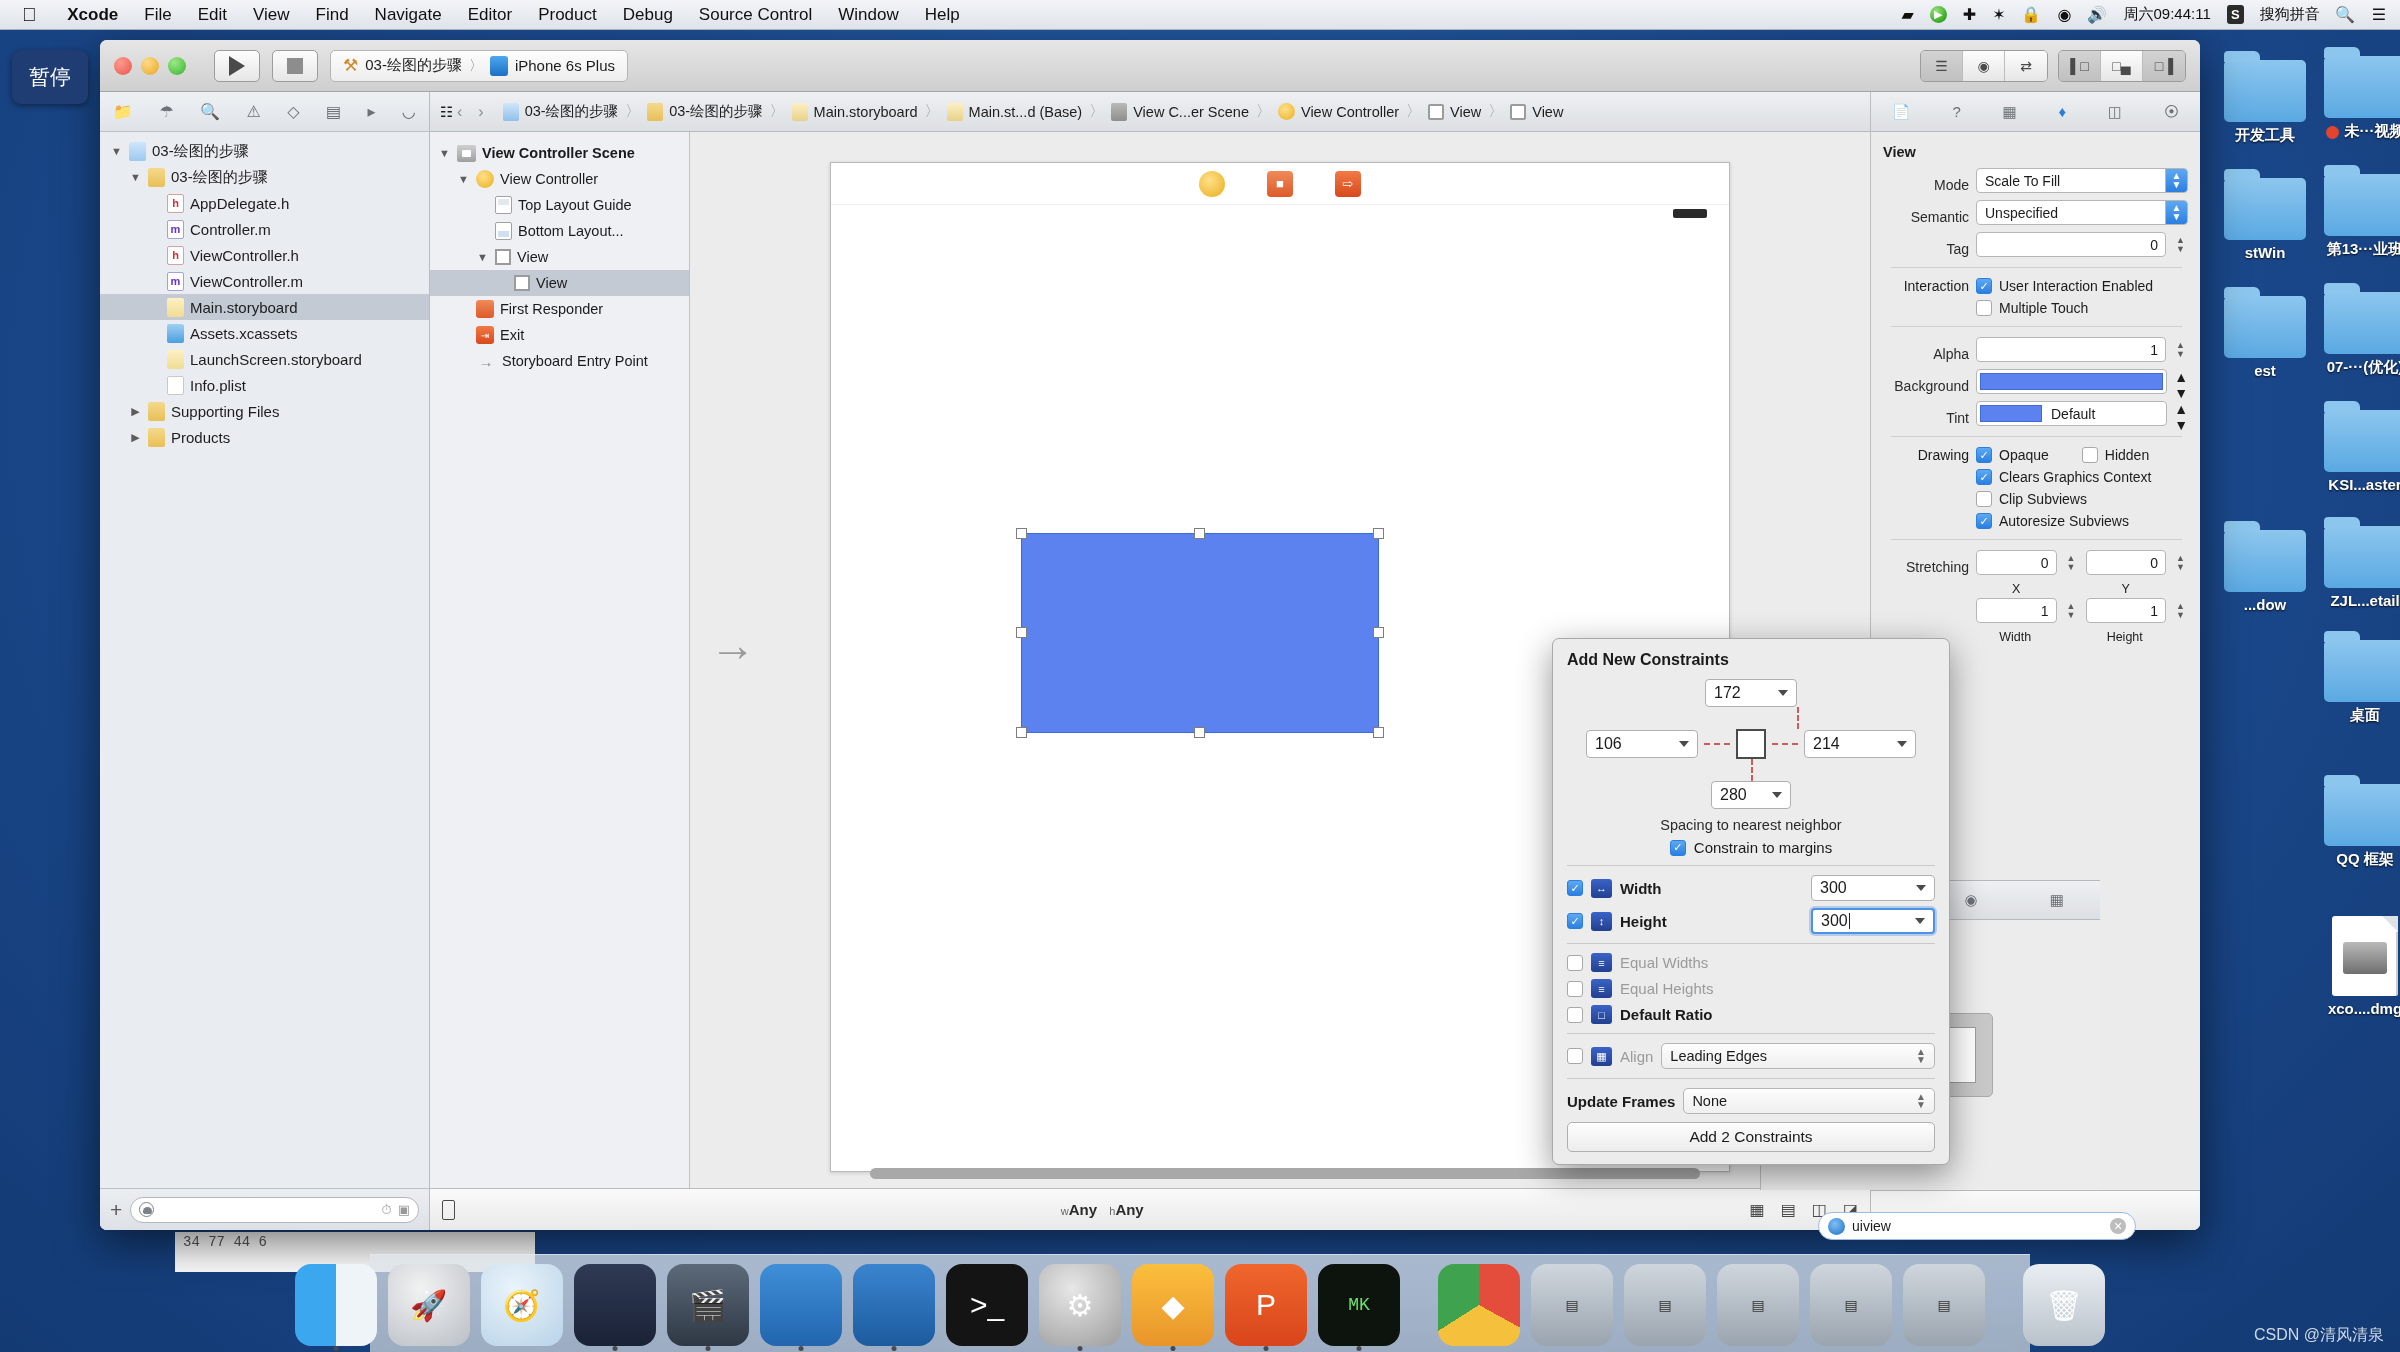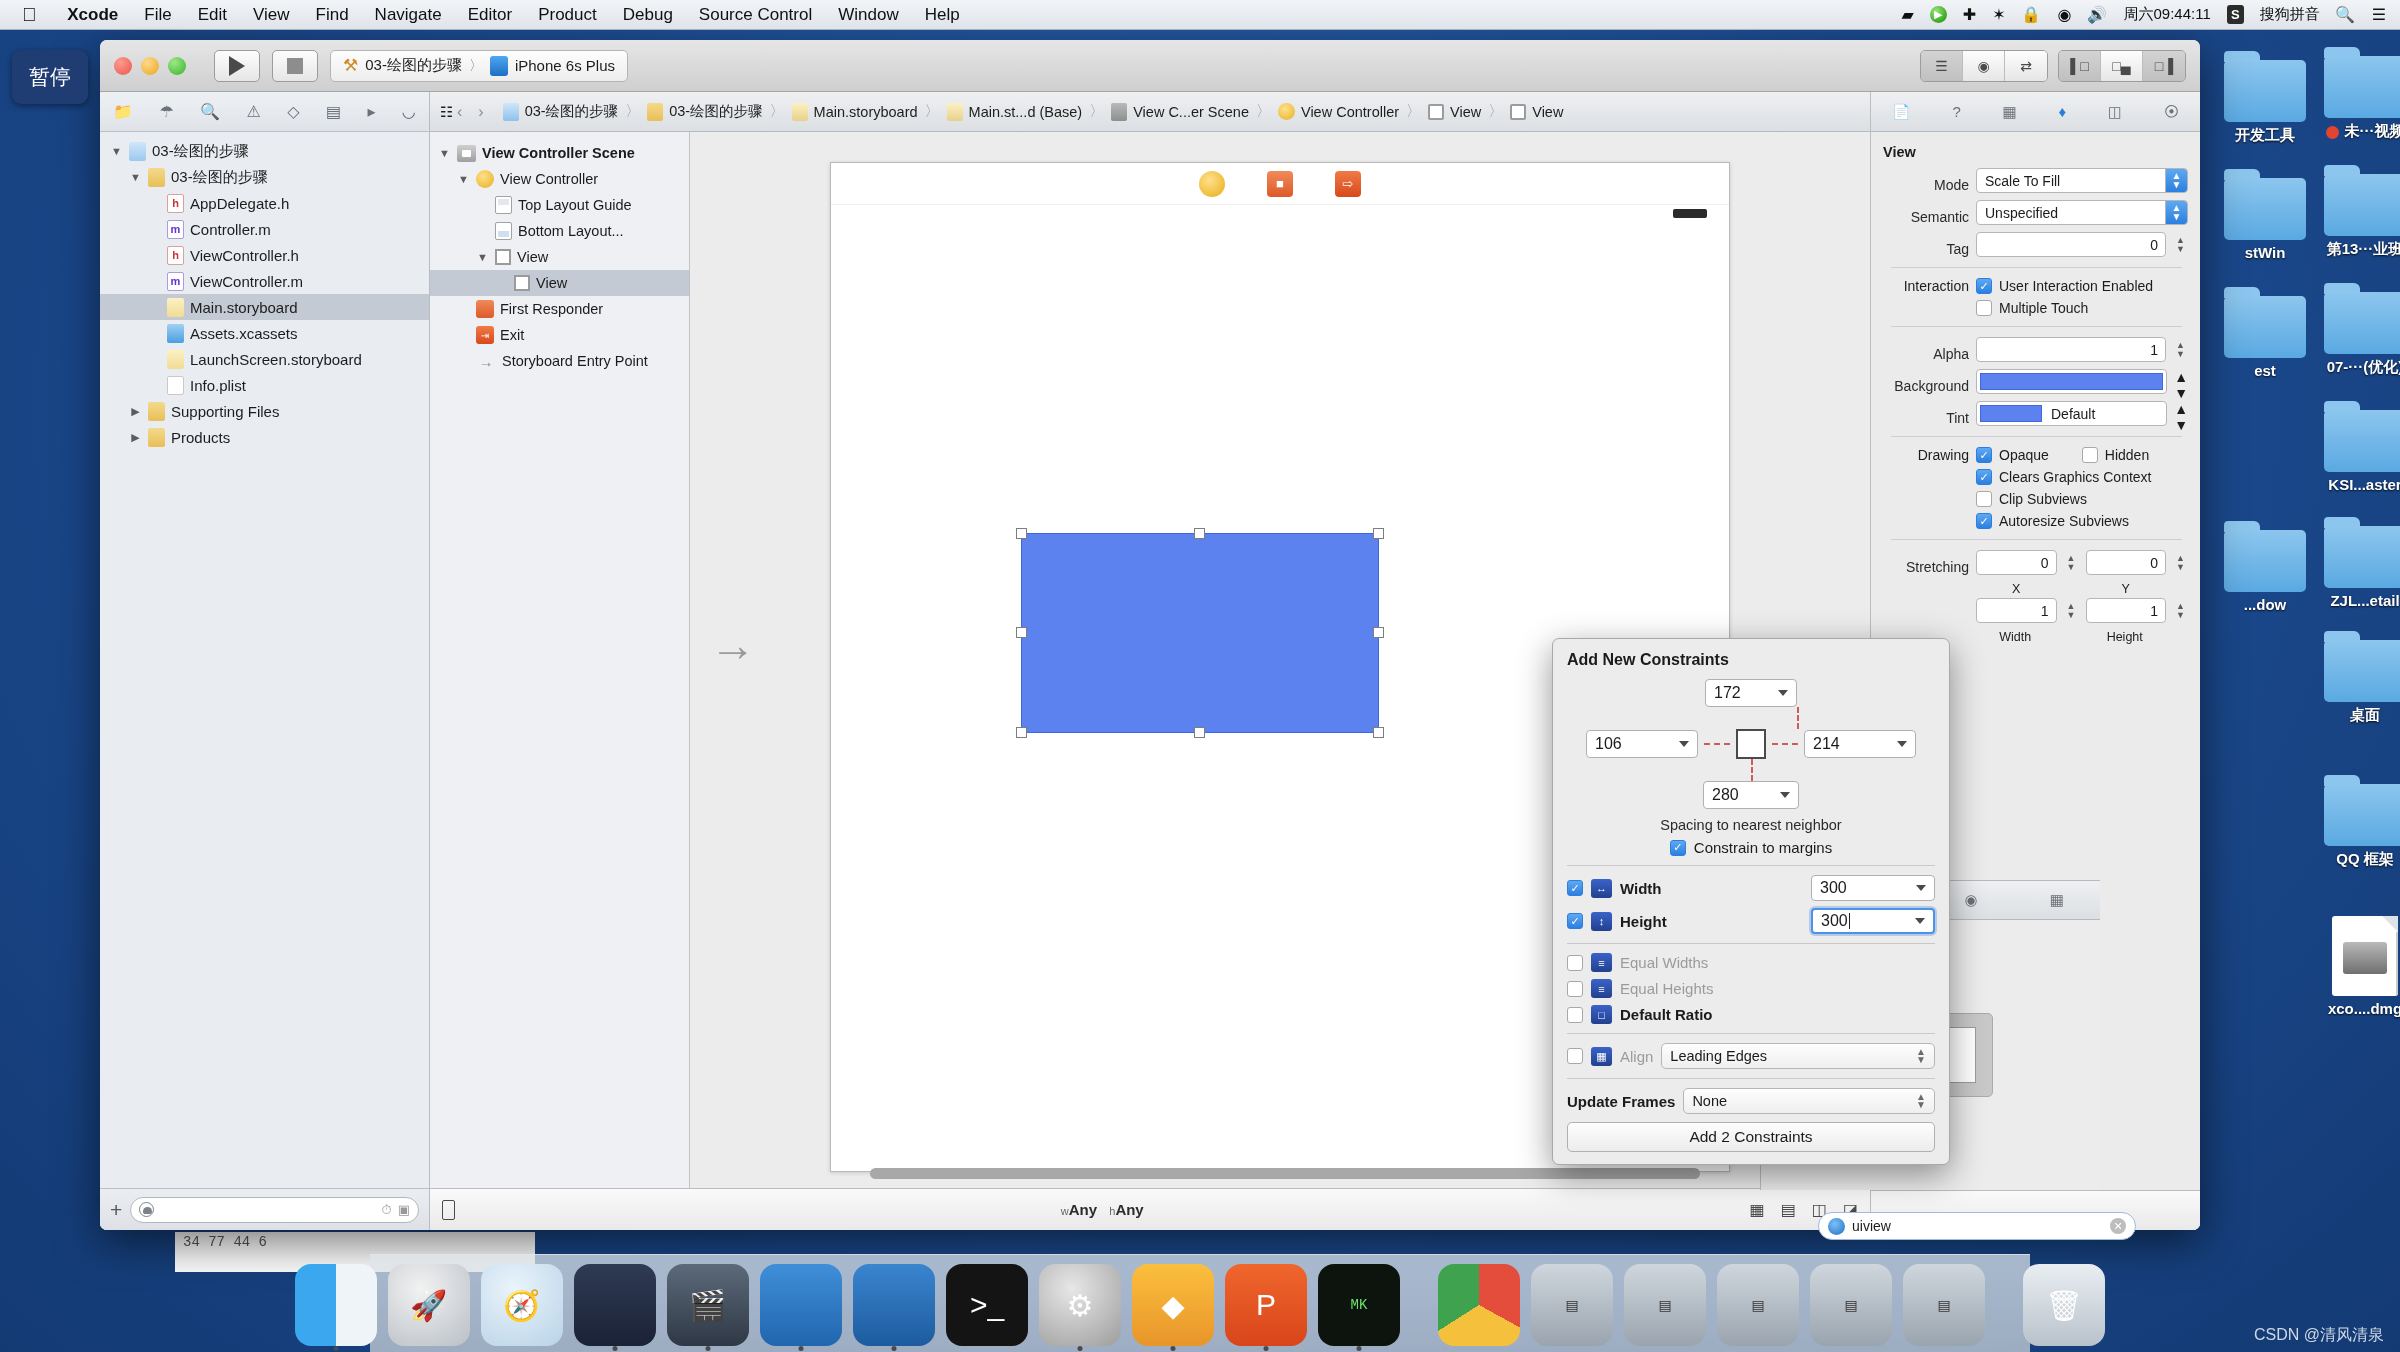--- a/index.html
+++ b/index.html
@@ -359,21 +359,21 @@
   .d-launch{background:radial-gradient(circle at 40% 30%,#f2f2f2,#b9bfc6);}
   .d-safari{background:radial-gradient(circle at 40% 30%,#eaf4fb,#b8d3e8);}
   .d-dark{background:linear-gradient(to bottom,#2f3a54,#1a2236);}
   .d-qt{background:linear-gradient(to bottom,#5c6a7a,#2f3845);}
   .d-xcode{background:linear-gradient(to bottom,#3f8fd8,#2166ae);}
   .d-xcode2{background:linear-gradient(to bottom,#3a85cf,#1d5b9e);}
   .d-term{background:#141414;}
   .d-prefs{background:radial-gradient(circle at 40% 30%,#e7e7e7,#9d9d9d);}
   .d-sketch{background:linear-gradient(to bottom,#fbbf3d,#e8952a);}
   .d-p{background:linear-gradient(to bottom,#f0662d,#d8451a);}
-  .d-mac{background:#0d140d;color:#6de06d;font-size:14px;font-family:"Liberation Mono",monospace;}
+  .d-mac{background:#0d140d;color:#6de06d;font-size:18px;font-family:"Liberation Mono",monospace;}
   .d-chrome{background:conic-gradient(#e44c3c 0 33%,#f5c13c 0 66%,#3fa24f 0 100%);}
   .d-win{background:linear-gradient(to bottom,#cfd6dd,#9aa4ae);font-size:14px;color:#333;}
   .d-trash{background:linear-gradient(to bottom,#e9eef2,#b9c2cb);}
   
   #watermark{position:absolute;right:16px;bottom:6px;color:#cfd8e6;font-size:16px;z-index:99;}
 </style>
 </head>
 <body>
 
 <div id="desktop"></div>
@@ -922,21 +922,21 @@
         <span>214</span>
         <span class="caret"></span>
       </div>
     </div>
     <div class="sg-row" style="height:22px">
       <div style="width:0">
           <div class="vdash" style="height:22px"></div>
         </div>
     </div>
     <div class="sg-row">
-      <div class="combo" style="width:96px">
+      <div class="combo" style="width:80px">
         <span>280</span>
         <span class="caret"></span>
       </div>
     </div>
   </div>
 
   <div class="note">Spacing to nearest neighbor</div>
   <div class="pvrow" style="justify-content:center">
     <span class="cbp on">✓</span>
     <span>Constrain to margins</span>

